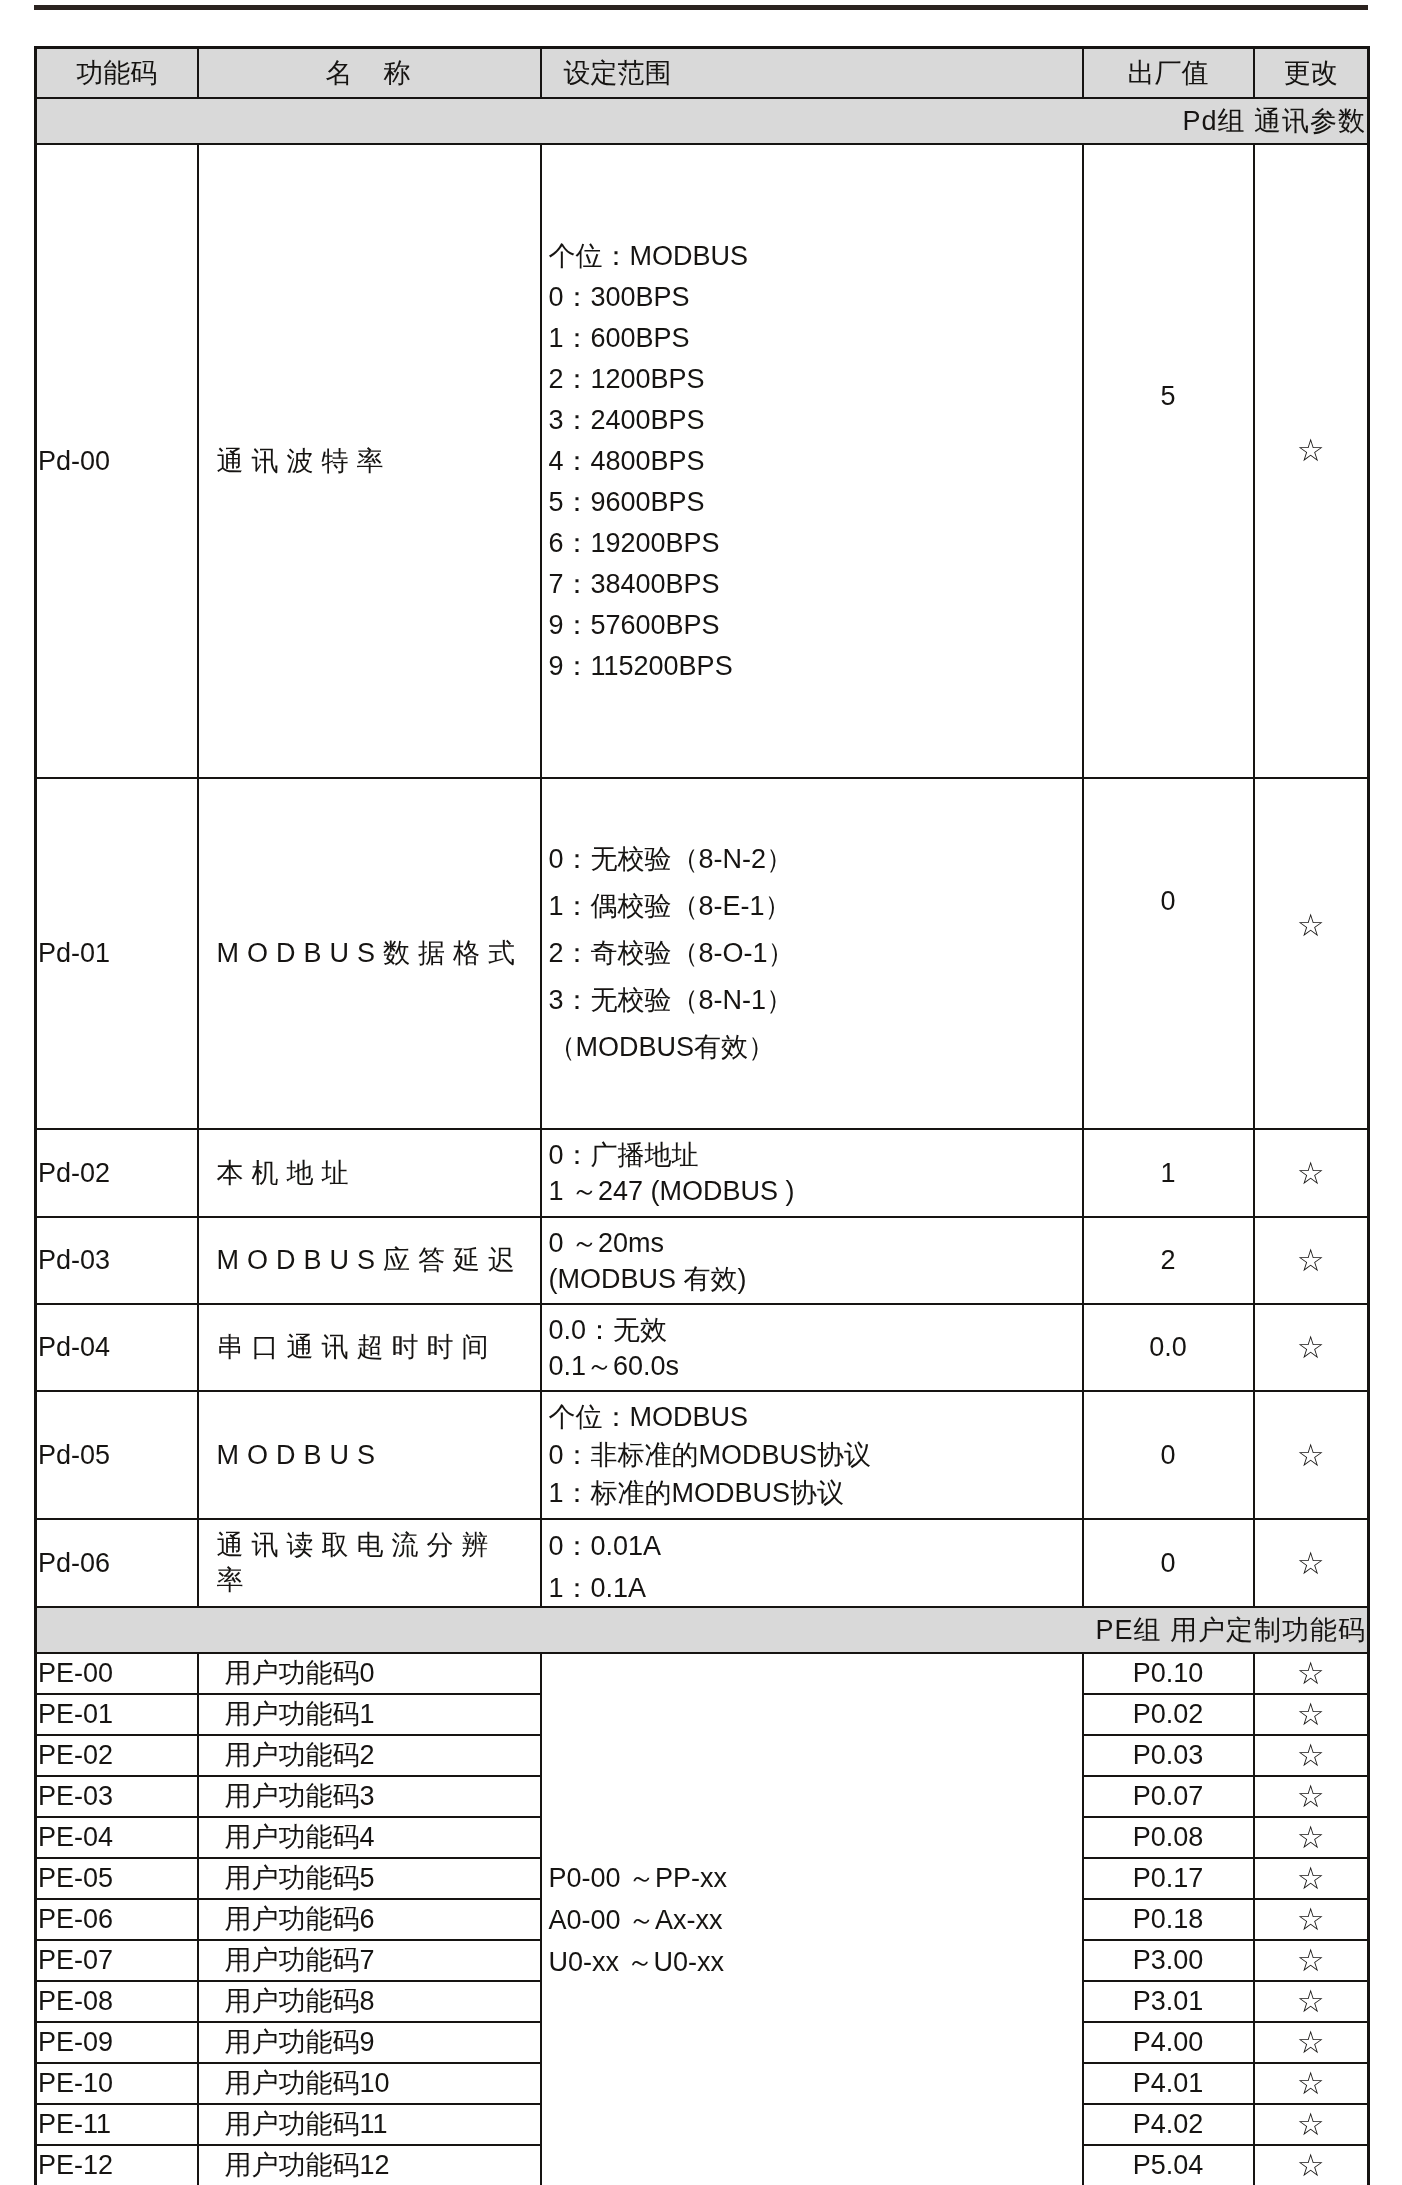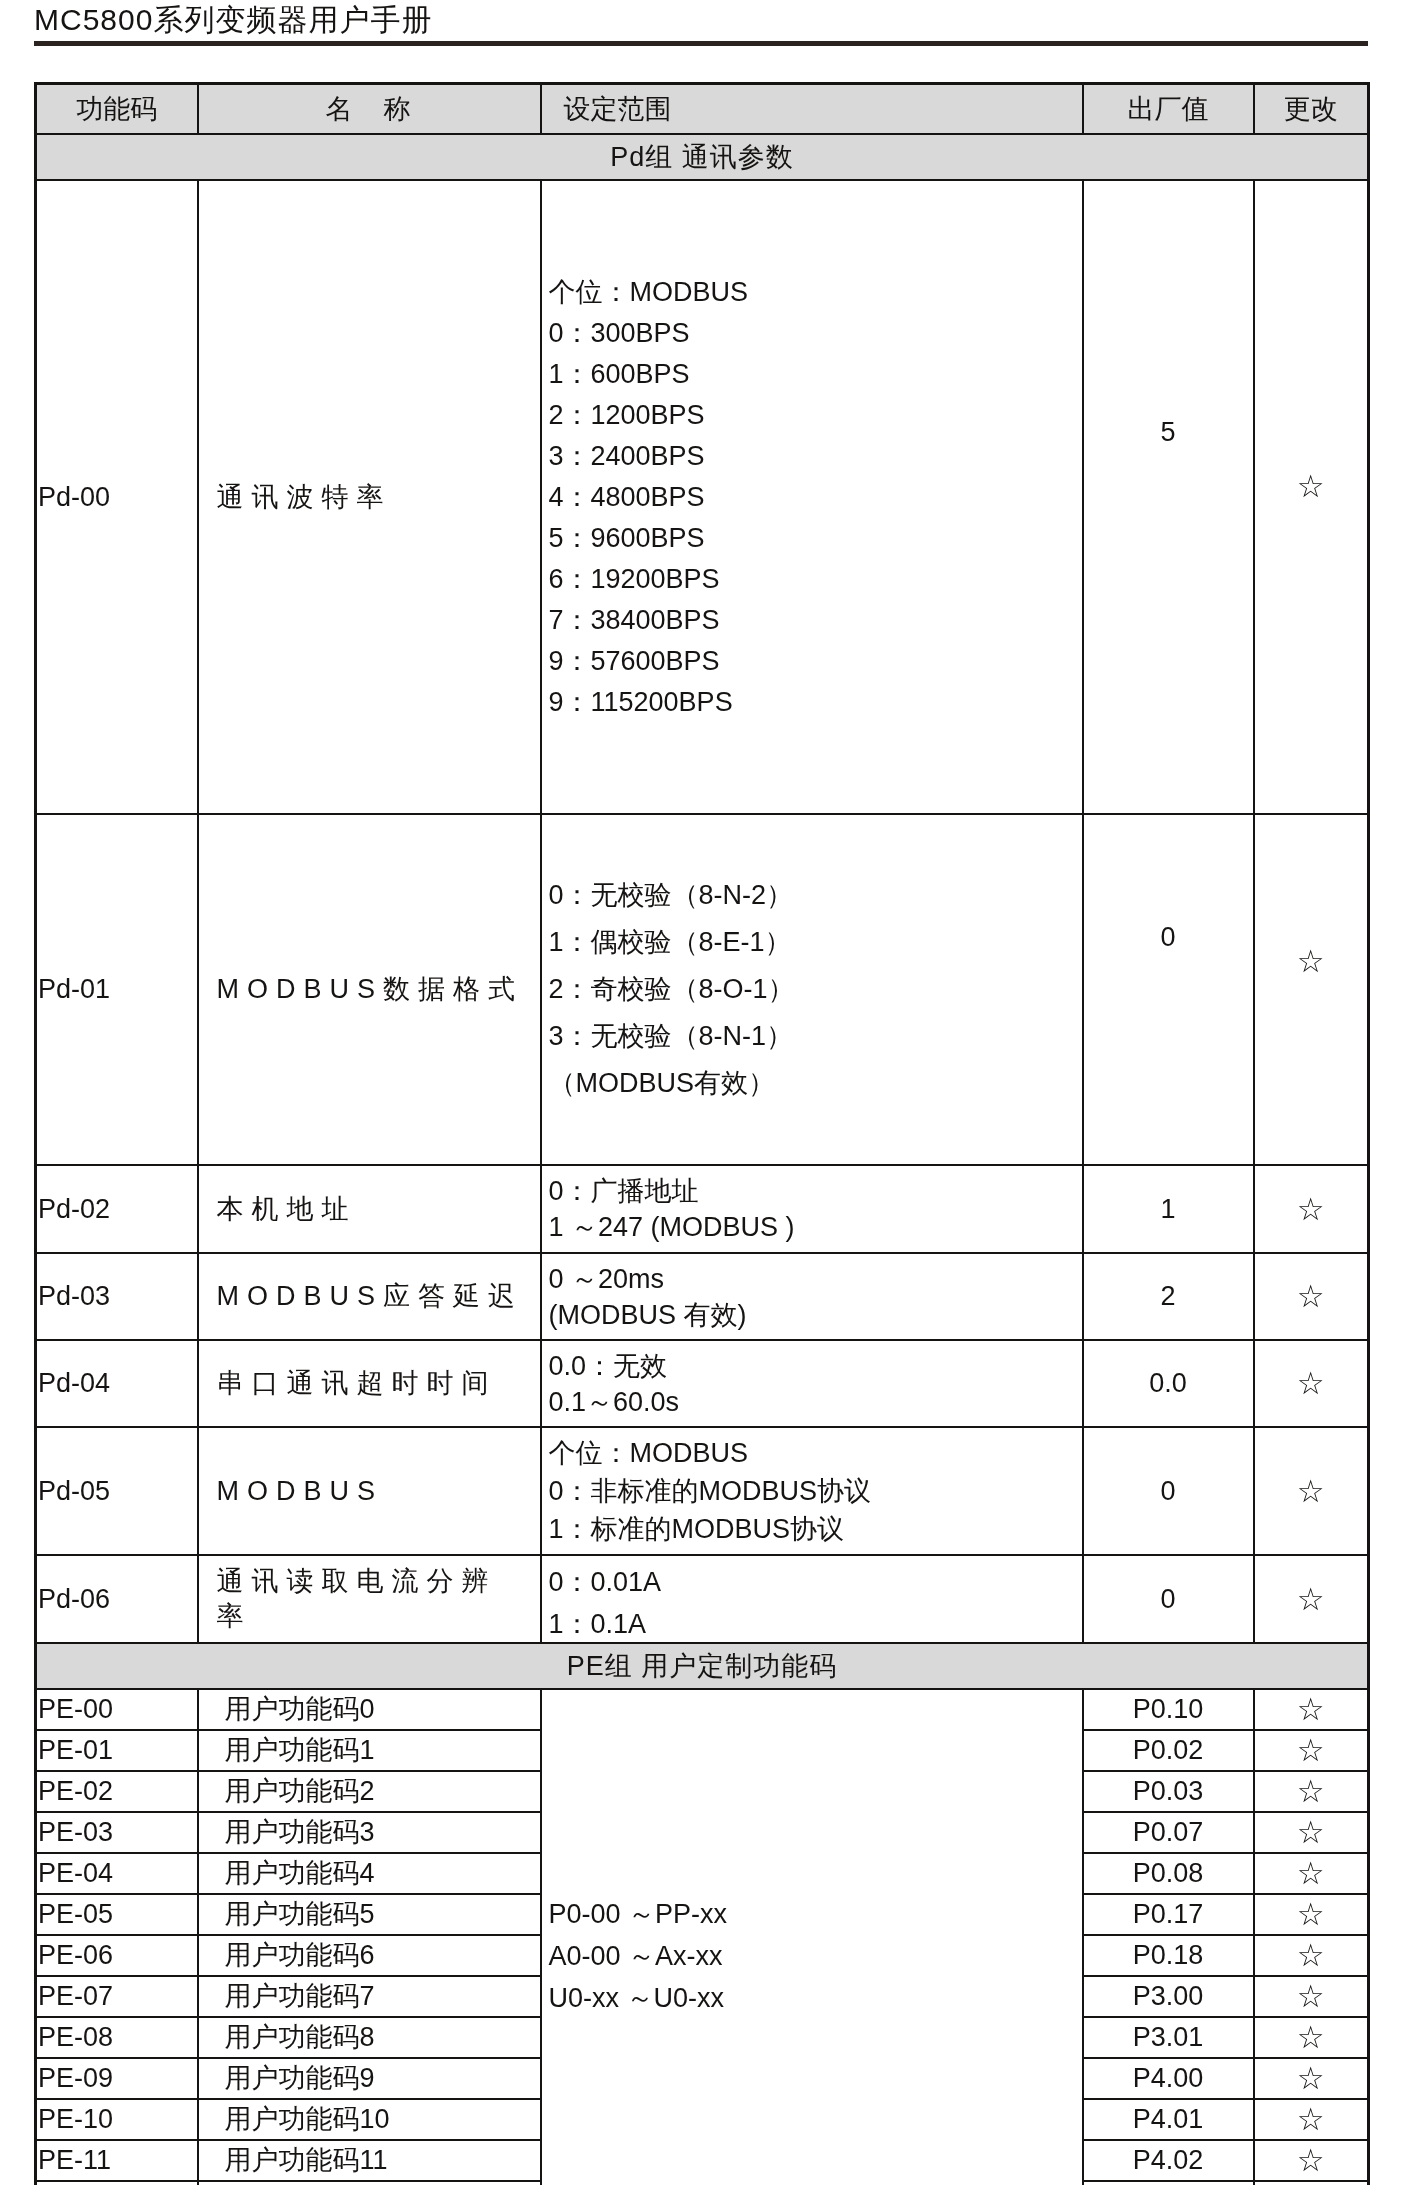--- a/index.html
+++ b/index.html
@@ -18,21 +18,21 @@
     border-collapse:collapse;table-layout:fixed;width:1333px;margin-top:36px;
     font-size:27px;
   }
   table.param,table.param th,table.param td{border:2px solid #161412;}
   table.param{border-width:3px;}
   th{font-weight:400;background:#d9d9d9;height:46px;}
   th.col-code,th.col-default,th.col-change{text-align:center;}
   th.col-name{text-align:center;letter-spacing:2px;}
   th.col-range{text-align:left;padding-left:22px;}
   tr.section-row td{
-    background:#d9d9d9;text-align:center;height:42px;letter-spacing:1px;
+    background:#d9d9d9;text-align:right;height:42px;letter-spacing:1px;
   }
   td{vertical-align:middle;}
   td.col-code{text-align:left;}
   td.col-name{padding-left:18px;letter-spacing:8px;line-height:35px;border-radius:13px;}
   .section-pe td.col-name{letter-spacing:0;padding-left:26px;margin-left:24px;}
   td.col-range{padding-left:7px;}
   td.col-default{text-align:center;}
   td.col-change{text-align:center;font-size:31px;}
   .range-line{white-space:nowrap;}
   
@@ -57,21 +57,20 @@
   tr.row-Pd-01 td.col-default{padding-bottom:105px;}
   tr.row-Pd-01 td.col-change{padding-bottom:58px;}
   
   tr.row-Pd-06 .name-text{display:inline-block;width:296px;}
 </style>
 </head>
 <body>
 
 <div class="page">
   <div class="content">
-    <div class="doc-title">MC5800系列变频器用户手册</div>
     <div class="title-rule"></div>
 
     <table class="param">
       <colgroup>
         <col style="width:162px">
         <col style="width:343px">
         <col style="width:542px">
         <col style="width:171px">
         <col style="width:115px">
       </colgroup>

